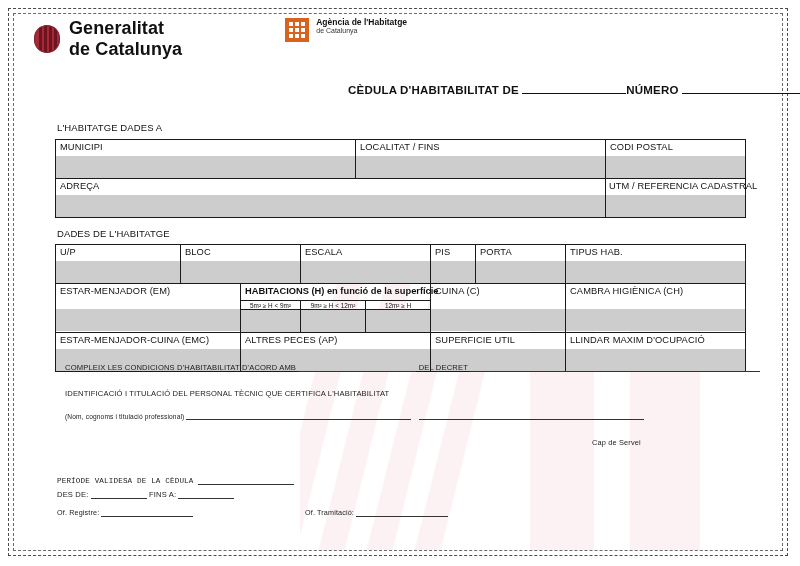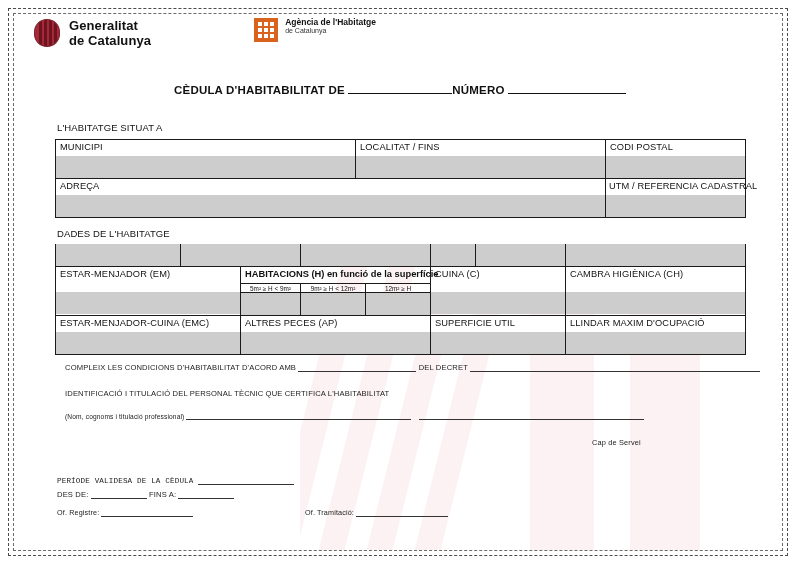--- a/index.html
+++ b/index.html
@@ -102,21 +102,21 @@
   }
   .senyera .bar {
     position: absolute;
     top: 0;
     width: 2.6px;
     height: 100%;
     background: #6d1420;
   }
   .logo-gencat-text {
     margin-left: 9px;
-    font-size: 13px;
+    font-size: 18px;
     font-weight: bold;
     line-height: 1.18;
     color: #111;
     letter-spacing: 0.1px;
   }
   .logo-agencia {
     margin-left: 103px;
     display: flex;
   }
   .agencia-mark {
@@ -145,21 +145,21 @@
     color: #333;
     display: block;
   }
 
   
   .doc-title {
     position: absolute;
     left: 0;
     top: 84px;
     width: 800px;
-    text-align: center;
+    text-align: right;
     font-size: 11.5px;
     font-weight: bold;
     color: #111;
     letter-spacing: 0.2px;
   }
   .ul { display: inline-block; border-bottom: 1px solid #111; }
   .ul-100 { width: 104px; }
   .ul-115 { width: 118px; }
 
   
@@ -290,21 +290,21 @@
       </span>
     </div>
   </div>
 
   <div class="doc-title">
     <span>CÈDULA D'HABITABILITAT DE</span>
     <span class="ul ul-100"></span><span>NÚMERO</span>
     <span class="ul ul-115"></span>
   </div>
 
-  <div class="sec-label" id="lab-situat">L'HABITATGE SITUAT A</div>
+  <div class="sec-label" id="lab-situat">L'HABITATGE DADES A</div>
 
   <table class="tbl" id="tbl-situat">
     <colgroup>
       <col style="width:300px">
         <col style="width:250px">
         <col style="width:140px">
     </colgroup>
     <tbody>
       <tr>
         <td class="nb-bot">
@@ -356,20 +356,40 @@
         <col style="width:60px">
         <col style="width:65px">
       <col style="width:65px">
         <col style="width:45px">
         <col style="width:90px">
         <col style="width:180px">
     </colgroup>
     <tbody>
 
       <tr>
+        <td class="nb-bot">
+            <div class="cell-label">U/P</div>
+          </td>
+        <td class="nb-bot" colspan="2">
+            <div class="cell-label">BLOC</div>
+          </td>
+        <td class="nb-bot" colspan="2">
+            <div class="cell-label">ESCALA</div>
+          </td>
+        <td class="nb-bot">
+            <div class="cell-label">PIS</div>
+          </td>
+        <td class="nb-bot">
+            <div class="cell-label">PORTA</div>
+          </td>
+        <td class="nb-bot">
+            <div class="cell-label">TIPUS HAB.</div>
+          </td>
+      </tr>
+      <tr>
         <td class="nb-top">
             <div class="cell-fill tall"></div>
           </td>
         <td class="nb-top" colspan="2">
             <div class="cell-fill tall"></div>
           </td>
         <td class="nb-top" colspan="2">
             <div class="cell-fill tall"></div>
           </td>
         <td class="nb-top">

